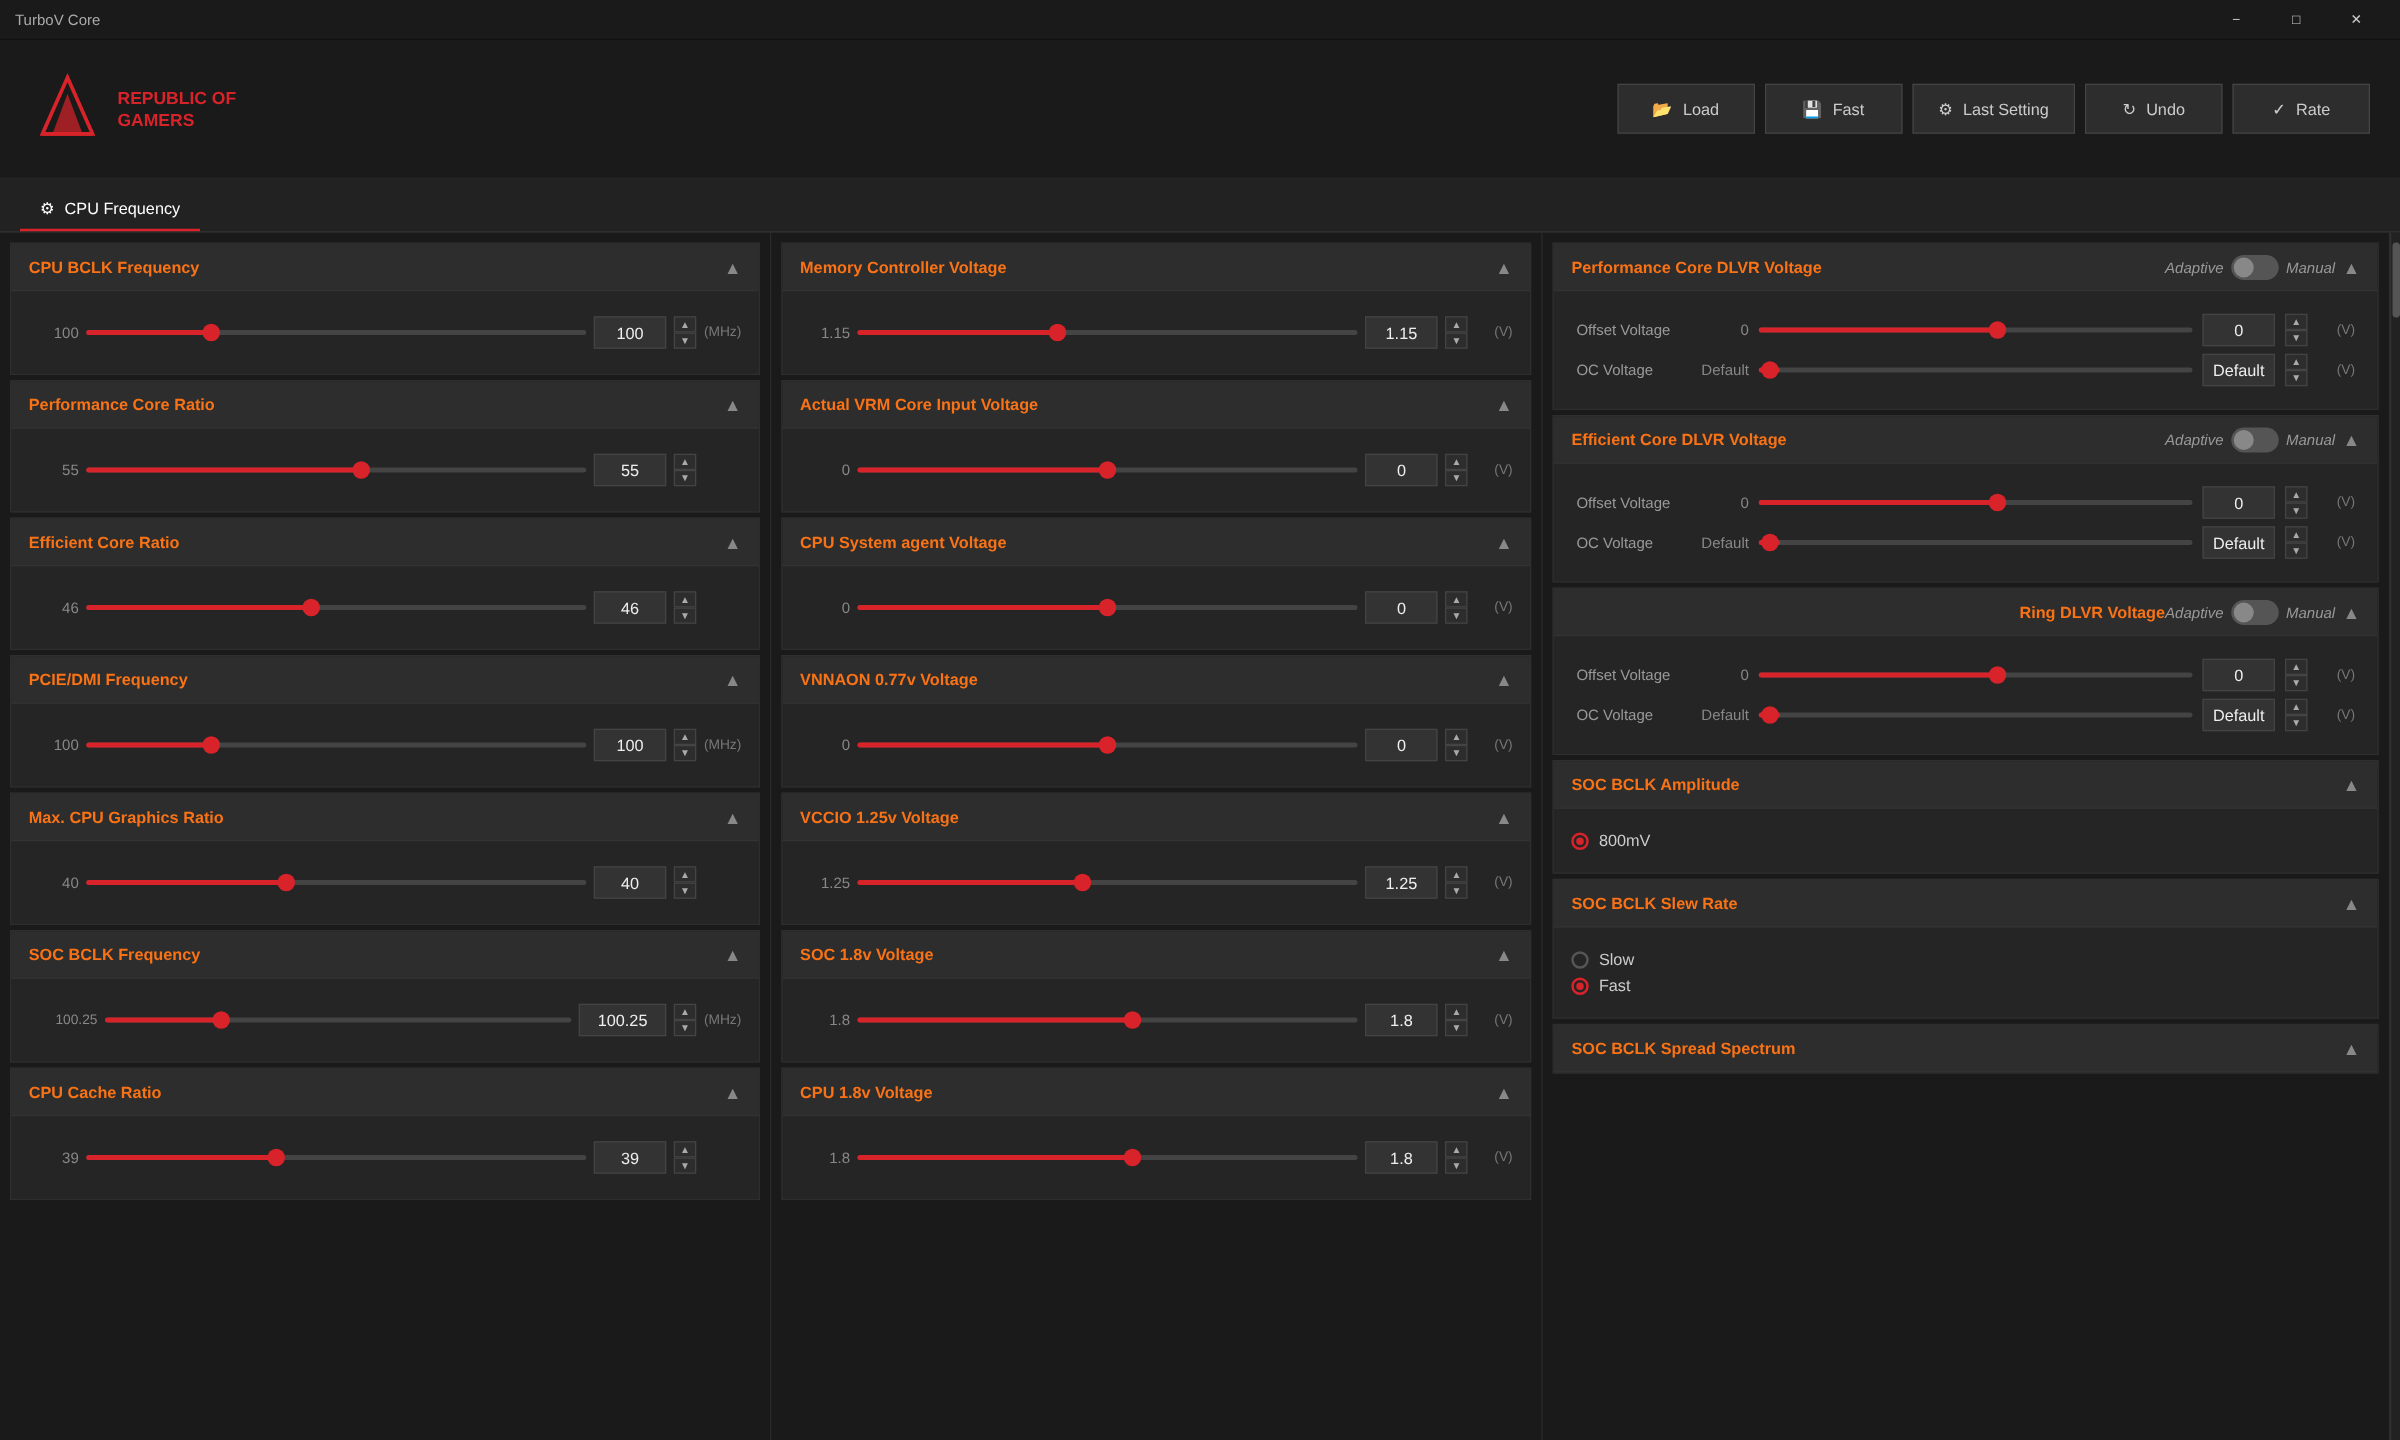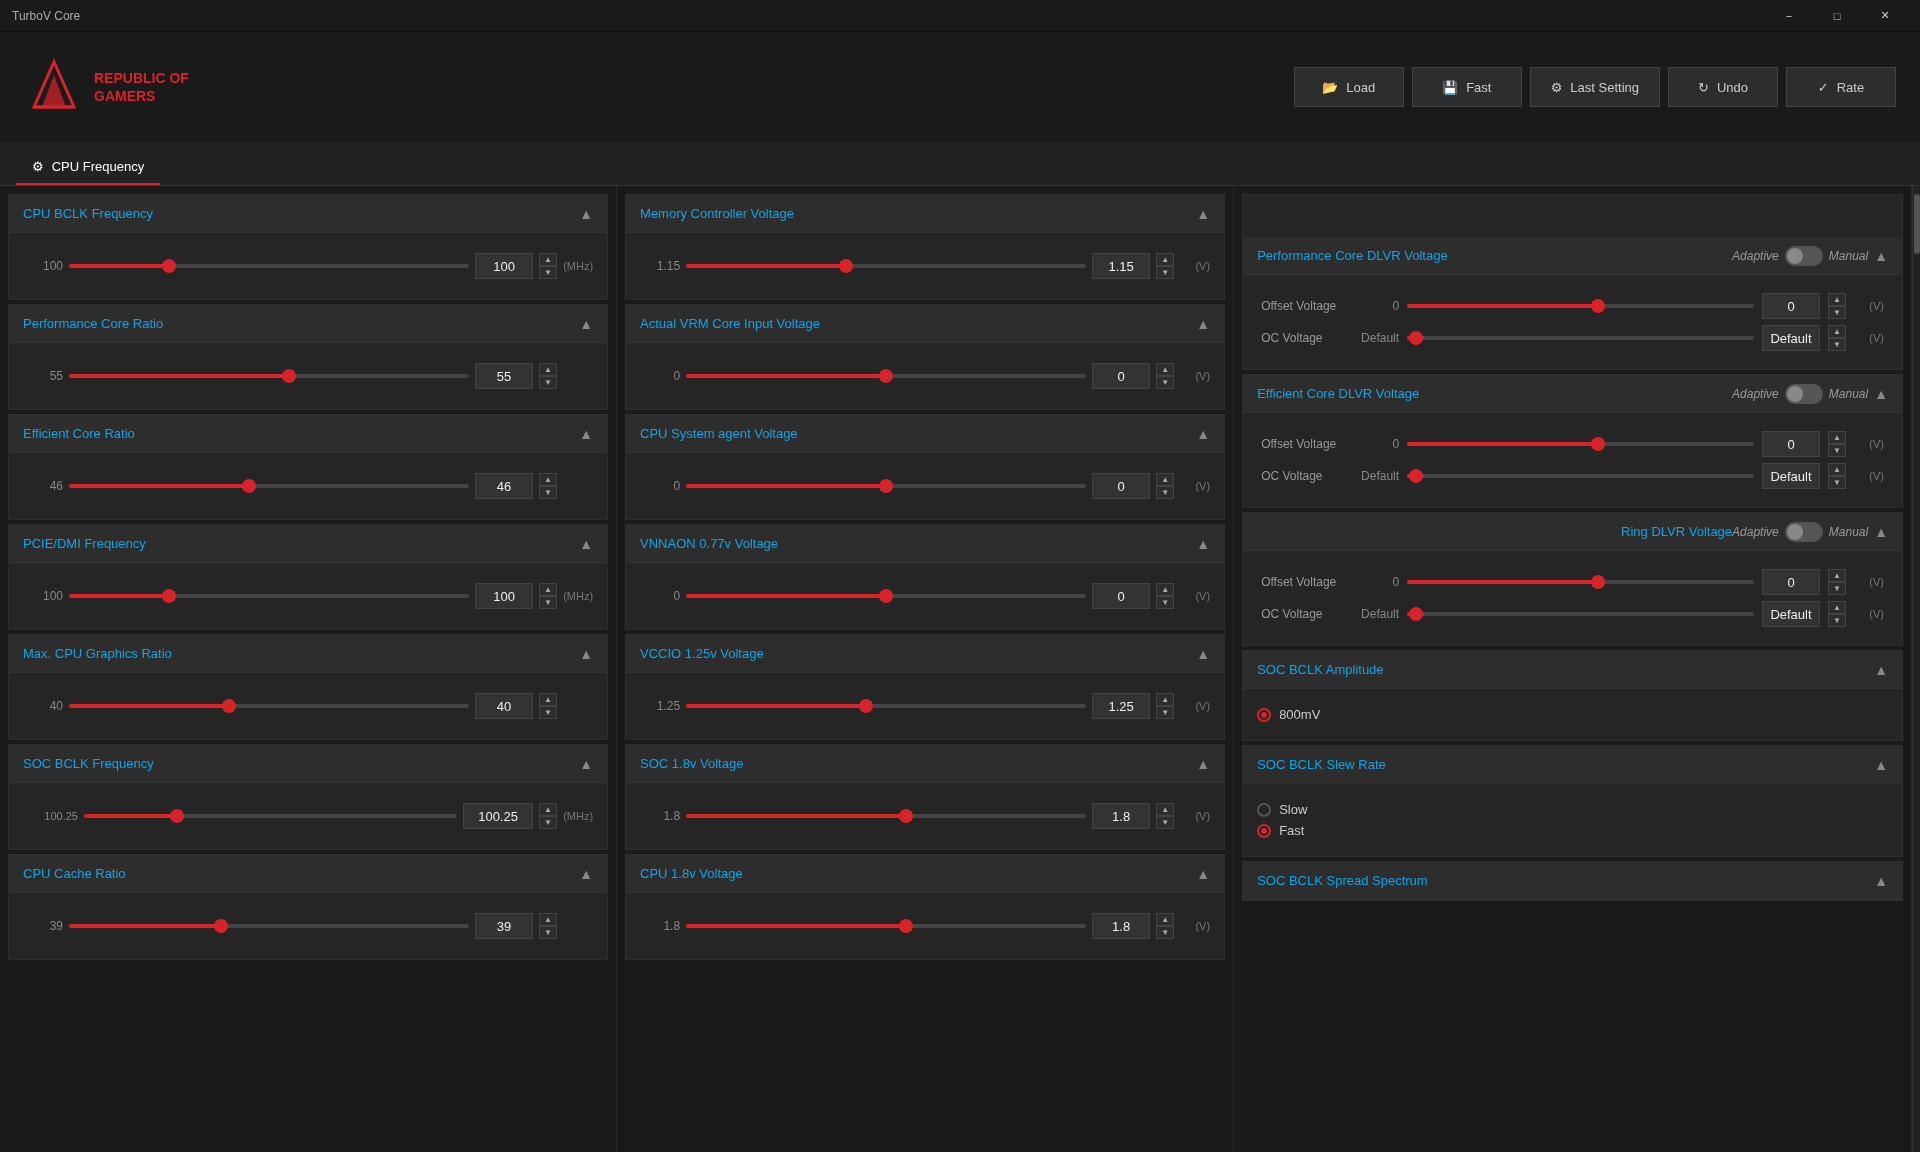--- a/index.html
+++ b/index.html
@@ -110,21 +110,21 @@
     }
     .section-header {
       background: #2d2d2d;
       height: 38px;
       display: flex;
       align-items: center;
       justify-content: space-between;
       padding: 0 14px;
       border-bottom: 1px solid #333;
     }
-    .section-title { color: #0ea5e9; font-size: 13px; font-weight: 400; }
+    .section-title { color: #f97316; font-size: 13px; font-weight: 700; }
     .section-toggle {
       background: none; border: none; color: #888;
       cursor: pointer; font-size: 14px;
     }
     .section-body { padding: 12px 14px; }
 
     
     .slider-row {
       display: flex;
       align-items: center;
@@ -598,21 +598,21 @@
           <span class="unit">(V)</span>
         </div>
       </div>
     </div>
 
   </div>
 
   <div class="col" style="flex:1.1;">
 
     <div class="section">
-      <div class="section-header" style="justify-content:space-between;margin-top:42px;">
+      <div class="section-header" style="justify-content:space-between;">
         <span class="section-title">Performance Core DLVR Voltage</span>
         <div style="display:flex;align-items:center;gap:6px;">
           <span class="toggle-label">Adaptive</span>
           <div class="toggle-switch">
             <div class="toggle-knob"></div>
           </div>
           <span class="toggle-label">Manual</span>
           <button class="section-toggle">▲</button>
         </div>
       </div>

